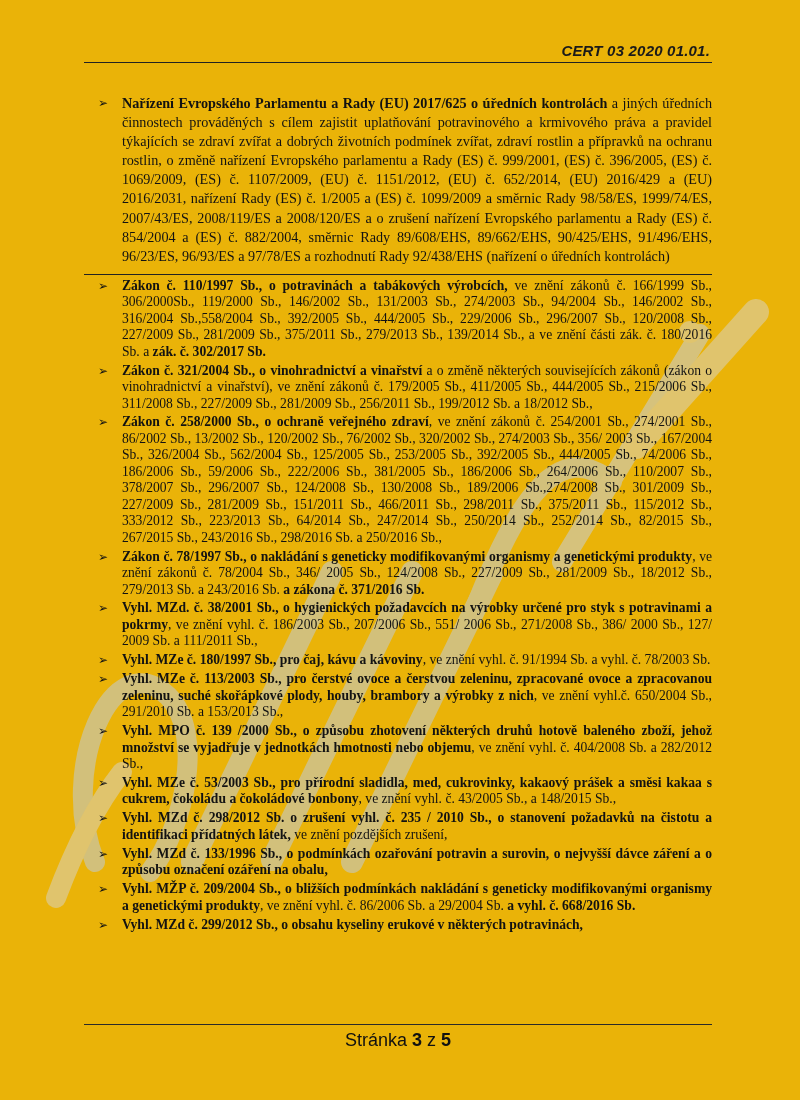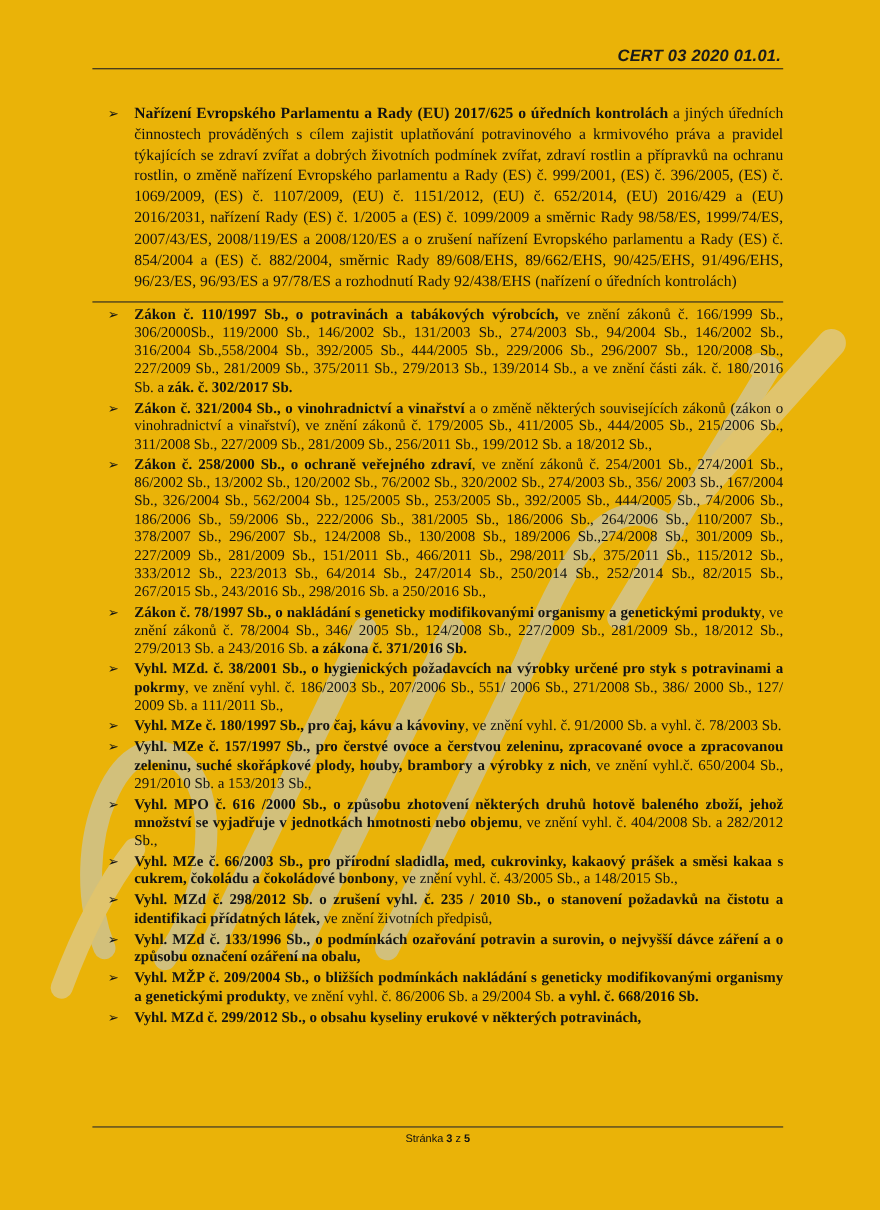--- a/index.html
+++ b/index.html
@@ -72,21 +72,21 @@
   .footer {
     position: absolute;
     left: 84px; right: 88px; top: 1024px;
     z-index: 1;
   }
   .footer .rule { border-top: 1.5px solid #2a2a2a; }
   .page-number {
     margin-top: 5px;
     text-align: center;
     font-family: "Liberation Sans", sans-serif;
-    font-size: 10px;
+    font-size: 18px;
     color: #111111;
   }
   .page-number b { font-weight: bold; }
 </style>
 </head>
 <body>
 
 <div class="page">
 
   <svg class="watermark" viewBox="0 0 800 1100" xmlns="http://www.w3.org/2000/svg">
@@ -129,37 +129,37 @@
       <div class="item">
         <span class="marker">➢</span>
         <span class="itext"><b>Zákon č. 78/1997 Sb., o nakládání s geneticky modifikovanými organismy a genetickými produkty</b><span>, ve znění zákonů č. 78/2004 Sb., 346/ 2005 Sb., 124/2008 Sb., 227/2009 Sb., 281/2009 Sb., 18/2012 Sb., 279/2013 Sb. a 243/2016 Sb. </span><b>a zákona č. 371/2016 Sb.</b></span>
       </div>
       <div class="item">
         <span class="marker">➢</span>
         <span class="itext"><b>Vyhl. MZd. č. 38/2001 Sb., o hygienických požadavcích na výrobky určené pro styk s potravinami a pokrmy</b><span>, ve znění vyhl. č. 186/2003 Sb., 207/2006 Sb., 551/ 2006 Sb., 271/2008 Sb., 386/ 2000 Sb., 127/ 2009 Sb. a 111/2011 Sb.,</span></span>
       </div>
       <div class="item">
         <span class="marker">➢</span>
-        <span class="itext"><b>Vyhl. MZe č. 180/1997 Sb., pro čaj, kávu a kávoviny</b><span>, ve znění vyhl. č. 91/2000 Sb. a vyhl. č. 78/2003 Sb.</span></span>
+        <span class="itext"><b>Vyhl. MZe č. 180/1997 Sb., pro čaj, kávu a kávoviny</b><span>, ve znění vyhl. č. 91/1994 Sb. a vyhl. č. 78/2003 Sb.</span></span>
       </div>
       <div class="item">
         <span class="marker">➢</span>
-        <span class="itext"><b>Vyhl. MZe č. 157/1997 Sb., pro čerstvé ovoce a čerstvou zeleninu, zpracované ovoce a zpracovanou zeleninu, suché skořápkové plody, houby, brambory a výrobky z nich</b><span>, ve znění vyhl.č. 650/2004 Sb., 291/2010 Sb. a 153/2013 Sb.,</span></span>
+        <span class="itext"><b>Vyhl. MZe č. 113/2003 Sb., pro čerstvé ovoce a čerstvou zeleninu, zpracované ovoce a zpracovanou zeleninu, suché skořápkové plody, houby, brambory a výrobky z nich</b><span>, ve znění vyhl.č. 650/2004 Sb., 291/2010 Sb. a 153/2013 Sb.,</span></span>
       </div>
       <div class="item">
         <span class="marker">➢</span>
-        <span class="itext"><b>Vyhl. MPO č. 616 /2000 Sb., o způsobu zhotovení některých druhů hotově baleného zboží, jehož množství se vyjadřuje v jednotkách hmotnosti nebo objemu</b><span>, ve znění vyhl. č. 404/2008 Sb. a 282/2012 Sb.,</span></span>
+        <span class="itext"><b>Vyhl. MPO č. 139 /2000 Sb., o způsobu zhotovení některých druhů hotově baleného zboží, jehož množství se vyjadřuje v jednotkách hmotnosti nebo objemu</b><span>, ve znění vyhl. č. 404/2008 Sb. a 282/2012 Sb.,</span></span>
       </div>
       <div class="item">
         <span class="marker">➢</span>
-        <span class="itext"><b>Vyhl. MZe č. 66/2003 Sb., pro přírodní sladidla, med, cukrovinky, kakaový prášek a směsi kakaa s cukrem, čokoládu a čokoládové bonbony</b><span>, ve znění vyhl. č. 43/2005 Sb., a 148/2015 Sb.,</span></span>
+        <span class="itext"><b>Vyhl. MZe č. 53/2003 Sb., pro přírodní sladidla, med, cukrovinky, kakaový prášek a směsi kakaa s cukrem, čokoládu a čokoládové bonbony</b><span>, ve znění vyhl. č. 43/2005 Sb., a 148/2015 Sb.,</span></span>
       </div>
       <div class="item">
         <span class="marker">➢</span>
-        <span class="itext"><b>Vyhl. MZd č. 298/2012 Sb. o zrušení vyhl. č. 235 / 2010 Sb., o stanovení požadavků na čistotu a identifikaci přídatných látek,</b><span> ve znění životních předpisů,</span></span>
+        <span class="itext"><b>Vyhl. MZd č. 298/2012 Sb. o zrušení vyhl. č. 235 / 2010 Sb., o stanovení požadavků na čistotu a identifikaci přídatných látek,</b><span> ve znění pozdějších zrušení,</span></span>
       </div>
       <div class="item">
         <span class="marker">➢</span>
         <span class="itext"><b>Vyhl. MZd č. 133/1996 Sb., o podmínkách ozařování potravin a surovin, o nejvyšší dávce záření a o způsobu označení ozáření na obalu,</b></span>
       </div>
       <div class="item">
         <span class="marker">➢</span>
         <span class="itext"><b>Vyhl. MŽP č. 209/2004 Sb., o bližších podmínkách nakládání s geneticky modifikovanými organismy a genetickými produkty</b><span>, ve znění vyhl. č. 86/2006 Sb. a 29/2004 Sb. </span><b>a vyhl. č. 668/2016 Sb.</b></span>
       </div>
       <div class="item">

